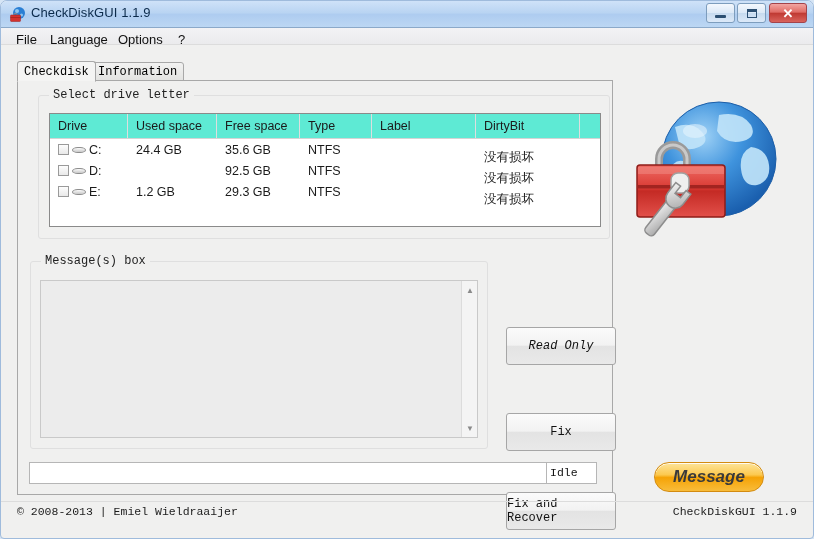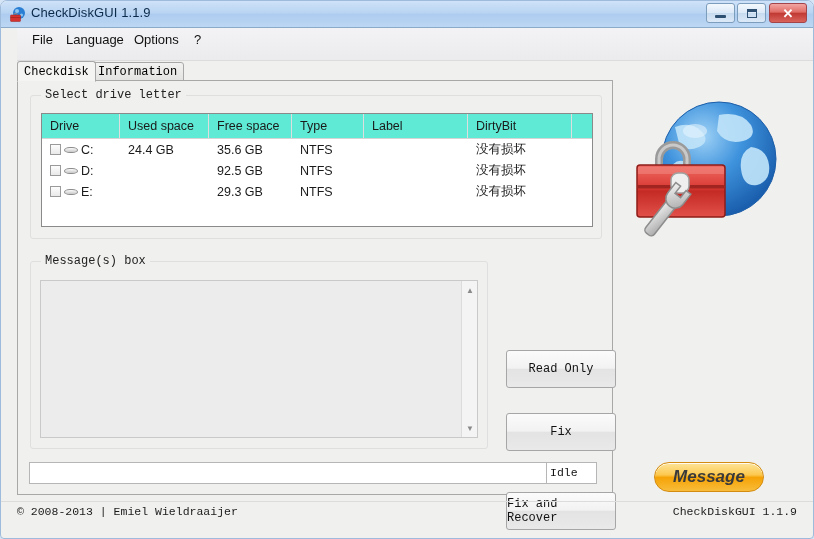--- a/index.html
+++ b/index.html
@@ -47,21 +47,21 @@
     position:absolute;left:0;right:0;top:0;bottom:0;
     display:flex;align-items:center;justify-content:center;
     font-size:11px;color:#1c3e5e;
   }
   #btn-close .wglyph{color:#fff;font-size:13px;font-weight:bold;}
   .minbar{width:11px;height:3px;background:#2c4f72;margin-top:6px;border-radius:1px;}
   .maxbox{width:10px;height:9px;border:1.6px solid #2c4f72;box-sizing:border-box;}
   .maxbox i{display:block;width:100%;height:2px;background:#2c4f72;}
   
   #menubar{
-    position:absolute;left:16px;right:0;top:27px;height:33px;
+    position:absolute;left:0;right:0;top:27px;height:17px;
     background:linear-gradient(to bottom,#f3f3f5 0%,#ebebed 100%);
     border-bottom:1px solid #dcdcdc;
     box-sizing:border-box;
   }
   .menu-item{
     position:absolute;top:3px;
     font-size:13px;color:#111;
     padding:1px 5px;cursor:default;
   }
   
@@ -92,21 +92,21 @@
     box-sizing:border-box;
     background:transparent;
   }
   .group-caption{
     position:absolute;top:-8px;left:10px;
     background:#f0f0ef;padding:0 4px;
     font-family:"Liberation Mono","DejaVu Sans Mono",monospace;
     font-size:12px;color:#222;
     white-space:nowrap;
   }
-  #gb-drives{left:12px;top:14px;width:572px;height:144px;}
+  #gb-drives{left:20px;top:14px;width:572px;height:144px;}
   #gb-messages{left:12px;top:180px;width:458px;height:188px;}
   
   #drive-table{
     position:absolute;left:10px;top:17px;width:552px;height:114px;
     background:#fff;border:1px solid #8a8a8a;box-sizing:border-box;
     overflow:hidden;
   }
   #dt-head{
     position:relative;height:24px;
     background:#5eead4;border-bottom:1px solid #d4d4d4;
@@ -131,21 +131,21 @@
     width:11px;height:11px;border:1px solid #9a9a9a;
     background:linear-gradient(to bottom,#fdfdfd,#e9e9e9);
     box-sizing:border-box;flex:0 0 auto;
   }
   .disk-ico{width:14px;height:10px;position:relative;flex:0 0 auto;}
   .disk-ico .d1{
     position:absolute;left:0;top:2px;width:14px;height:6px;
     background:linear-gradient(to bottom,#fbfbfb,#c8c8c8);
     border:1px solid #8d8d8d;border-radius:50%/60%;box-sizing:border-box;
   }
-  .cjk{font-family:"DejaVu Sans","Liberation Sans",sans-serif;font-size:12.5px;}
+  .cjk{font-family:"DejaVu Sans","Liberation Sans",sans-serif;font-size:12.5px;margin-top:8px;}
   
   #msgbox{
     position:absolute;left:9px;top:18px;width:438px;height:158px;
     background:#ececec;border:1px solid #c9c9c9;box-sizing:border-box;
   }
   #msg-scroll{
     position:absolute;right:0;top:0;width:16px;bottom:0;
     background:#f4f4f4;border-left:1px solid #dcdcdc;box-sizing:border-box;
   }
   .sb-arrow{
@@ -159,21 +159,21 @@
   .actbtn{
     position:absolute;left:488px;width:110px;height:38px;
     border:1px solid #a6a6a6;border-radius:3px;
     box-sizing:border-box;
     background:linear-gradient(to bottom,#fbfbfb 0%,#f2f2f2 48%,#e3e3e3 50%,#e9e9e9 100%);
     font-family:"Liberation Mono","DejaVu Sans Mono",monospace;
     font-size:12px;color:#111;
     display:flex;align-items:center;justify-content:center;
     cursor:default;
   }
-  #btn-readonly{top:269px;}
+  #btn-readonly{top:246px;font-style:italic;}
   #btn-fix{top:332px;}
   #btn-fixrecover{top:411px;}
   
   #statusbar{
     position:absolute;left:28px;top:461px;width:568px;height:22px;
     background:#fff;border:1px solid #b6b6b6;box-sizing:border-box;
   }
   #status-sep{position:absolute;left:516px;top:0;bottom:0;width:1px;background:#b6b6b6;}
   #status-text{
     position:absolute;left:520px;top:3px;
@@ -308,20 +308,21 @@
         <div class="dt-row">
           <div class="td" style="left:0px;width:78px">
             <span class="cell-drive">
               <span class="chk"></span>
               <span class="disk-ico">
                   <span class="d1"></span>
                 </span>
               <span>E:</span>
             </span>
           </div>
+          <div class="td" style="left:78px;width:89px">1.2 GB</div>
           <div class="td" style="left:167px;width:83px">29.3 GB</div>
           <div class="td" style="left:250px;width:72px">NTFS</div>
           <div class="td" style="left:322px;width:104px"></div>
           <div class="td cjk" style="left:426px;width:120px">没有损坏</div>
         </div>
 
       </div>
     </div>
 
     <div class="groupbox" id="gb-messages">

